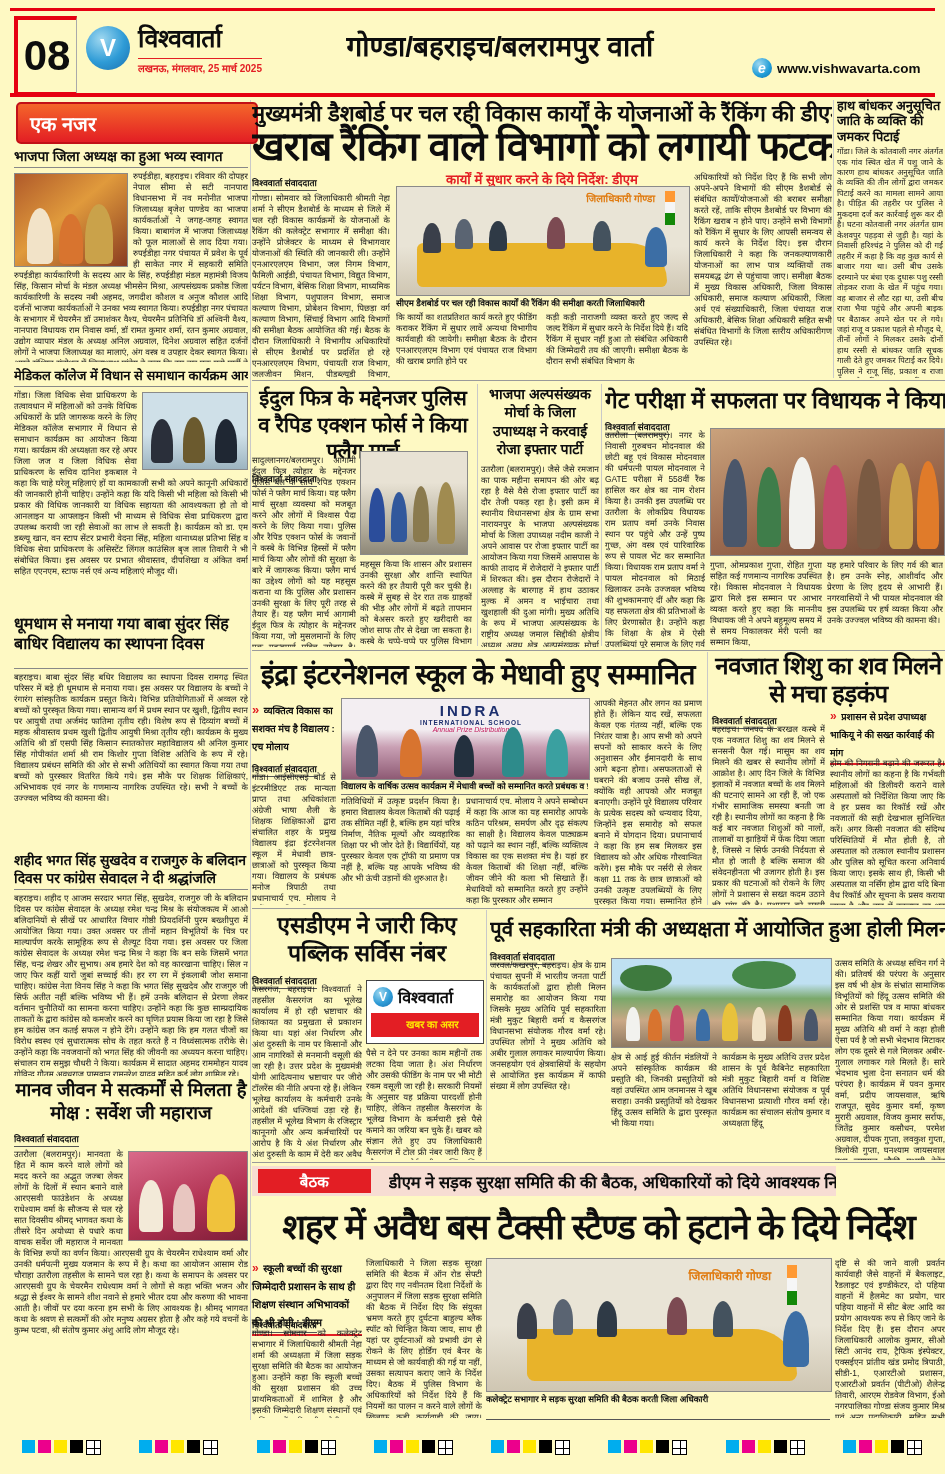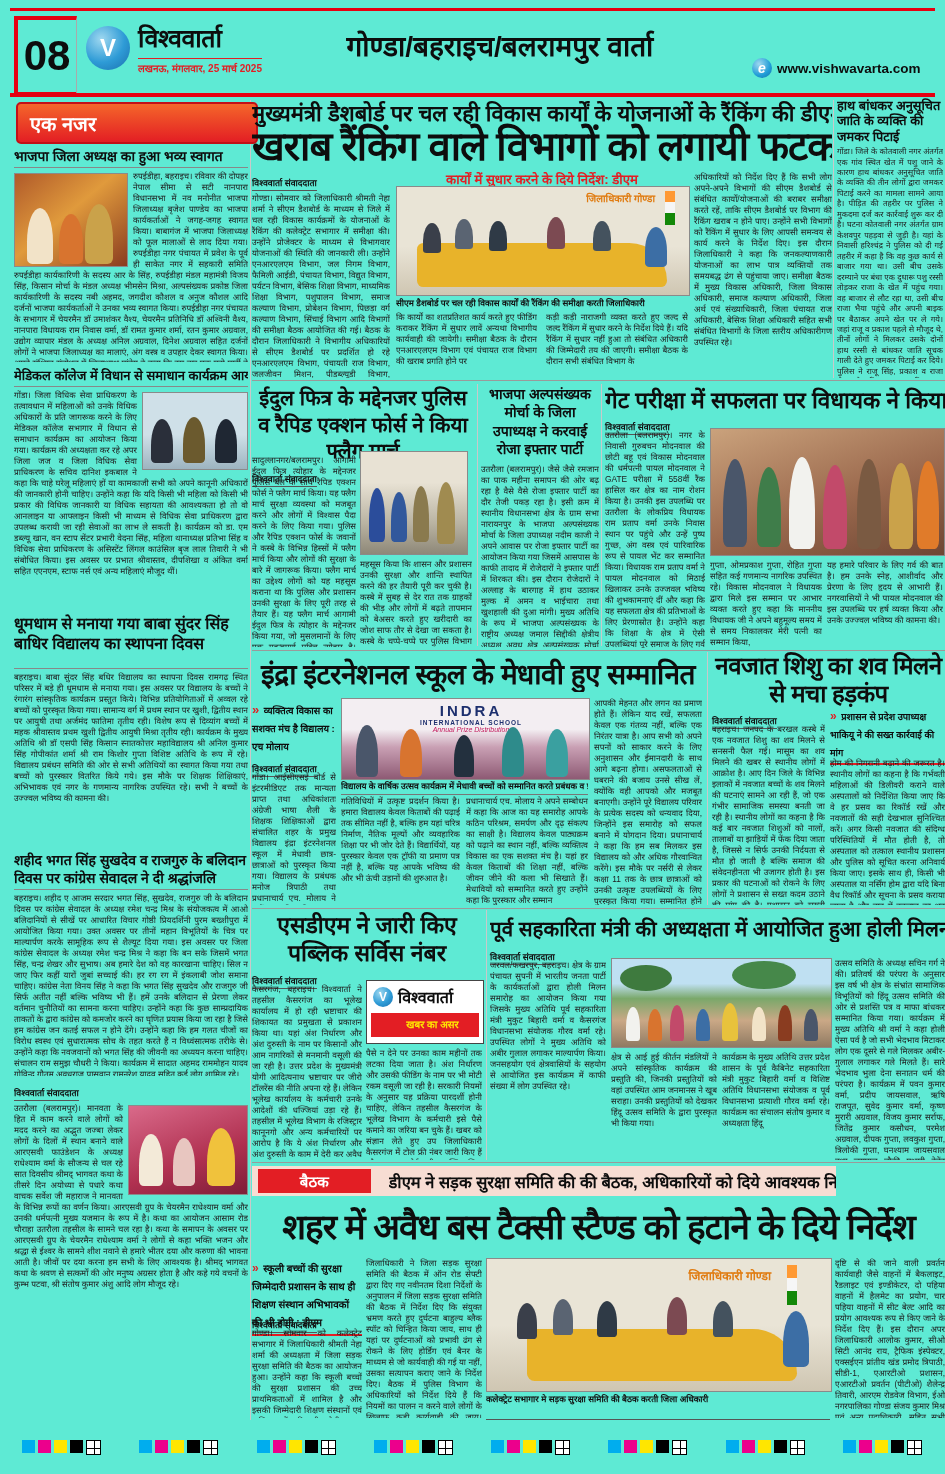--- a/index.html
+++ b/index.html
@@ -1,16 +1,16 @@
 <!DOCTYPE html>
 <html><head>
 <meta charset="utf-8">
 <style>
   html,body{margin:0;padding:0;background:#ffffff;}
-  #page{position:relative;width:945px;height:1474px;background:#5eead4;overflow:hidden;
+  #page{position:relative;width:945px;height:1474px;background:#fef9c3;overflow:hidden;
         font-family:"Liberation Sans",sans-serif;color:#111;}
   .abs{position:absolute;}
   .redline{background:#e60012;}
   .vrule{background:#c9c9c9;width:1px;}
   .hrule{background:#9a9a9a;height:1px;}
   .hb{font-weight:bold;color:#0d0d0d;}
   .jtxt{font-size:8.4px;line-height:1.31;text-align:justify;color:#1d1d1d;overflow:hidden;}
   .byl{font-size:8.8px;font-weight:bold;color:#111;border-bottom:1px solid #555;display:inline-block;padding-bottom:1px;margin-bottom:2px;}
   .cap{font-size:8.6px;font-weight:bold;color:#111;overflow:hidden;white-space:nowrap;}
   .redq{color:#e31e24;font-weight:bold;}
@@ -99,20 +99,21 @@
       <div class="hb" style="font-size:16px;line-height:1.25;border-bottom:1px solid #888;padding-bottom:14px;">धूमधाम से मनाया गया बाबा सुंदर सिंह बाधिर विद्यालय का स्थापना दिवस</div>
       <div class="jtxt" style="margin-top:3px;height:196px;">बहराइच। बाबा सुंदर सिंह बधिर विद्यालय का स्थापना दिवस रामगढ़ स्थित परिसर में बड़े ही धूमधाम से मनाया गया। इस अवसर पर विद्यालय के बच्चों ने रंगारंग सांस्कृतिक कार्यक्रम प्रस्तुत किये। विभिन्न प्रतियोगिताओं में अव्वल रहे बच्चों को पुरस्कृत किया गया। सामान्य वर्ग में प्रथम स्थान पर खुशी, द्वितीय स्थान पर आयुषी तथा अर्जमंद फातिमा तृतीय रही। विशेष रूप से दिव्यांग बच्चों में महक श्रीवास्तव प्रथम खुशी द्वितीय आयुषी मिश्रा तृतीय रही। कार्यक्रम के मुख्य अतिथि श्री डॉ एसपी सिंह किसान स्नातकोत्तर महाविद्यालय श्री अनिल कुमार सिंह गोपीकांत शर्मा श्री राम किशोर गुप्ता विशिष्ट अतिथि के रूप में रहे। विद्यालय प्रबंधन समिति की ओर से सभी अतिथियों का स्वागत किया गया तथा बच्चों को पुरस्कार वितरित किये गये। इस मौके पर शिक्षक शिक्षिकाएं, अभिभावक एवं नगर के गणमान्य नागरिक उपस्थित रहे। सभी ने बच्चों के उज्ज्वल भविष्य की कामना की।</div>
     </div>
 
     <div class="abs" style="left:0;top:752px;width:234px;height:224px;overflow:hidden;">
       <div class="hb" style="font-size:14px;line-height:1.25;border-bottom:1px solid #888;padding-bottom:2px;">शहीद भगत सिंह सुखदेव व राजगुरु के बलिदान दिवस पर कांग्रेस सेवादल ने दी श्रद्धांजलि</div>
       <div class="jtxt" style="margin-top:3px;height:186px;">बहराइच। शहीद ए आजम सरदार भगत सिंह, सुखदेव, राजगुरु जी के बलिदान दिवस पर कांग्रेस सेवादल के अध्यक्ष रमेश चन्द्र मिश्र के संयोजकत्व में आओ बलिदानियों से सीखें पर आधारित विचार गोष्ठी प्रियदर्शिनी पुरम बख्शीपुरा में आयोजित किया गया। उक्त अवसर पर तीनों महान विभूतियों के चित्र पर माल्यार्पण करके सामूहिक रूप से शैल्यूट दिया गया। इस अवसर पर जिला कांग्रेस सेवादल के अध्यक्ष रमेश चन्द्र मिश्र ने कहा कि बन सके जिसमें भगत सिंह, चन्द्र शेखर और सुभाष। अब हमारे देश को वह कारखाना चाहिए। सिल न जाए फिर कहीं यारों जुबां सच्चाई की। हर रग रग में इंकलाबी जोश समाना चाहिए। कांग्रेस नेता विनय सिंह ने कहा कि भगत सिंह सुखदेव और राजगुरु जी सिर्फ अतीत नहीं बल्कि भविष्य भी हैं। हमें उनके बलिदान से प्रेरणा लेकर वर्तमान चुनौतियों का सामना करना चाहिए। उन्होंने कहा कि कुछ साम्प्रदायिक ताकतों के द्वारा कांग्रेस को कमजोर करने का घृणित प्रयास किया जा रहा है जिसे हम कांग्रेस जन कतई सफल न होने देंगे। उन्होंने कहा कि हम गलत चीजों का विरोध स्वस्थ एवं सुधारात्मक सोच के तहत करते हैं न विध्वंसात्मक तरीके से। उन्होंने कहा कि नवजवानों को भगत सिंह की जीवनी का अध्ययन करना चाहिए। संचालन राम समुझ चौधरी ने किया। कार्यक्रम में सादात अहमद राममोहन यादव गोविन्द गौतम अवधराज पासवान रामनरेश यादव सहित कई लोग शामिल रहे।</div>
     </div>
 
     <div class="abs" style="left:0;top:978px;width:234px;height:342px;overflow:hidden;">
+      <div class="hb head-center" style="font-size:18.5px;line-height:1.25;">मानव जीवन मे सत्कर्मों से मिलता है मोक्ष : सर्वेश जी महाराज</div>
       <div style="margin-top:4px;"><span class="byl">विश्ववार्ता संवाददाता</span></div>
       <div class="jtxt" style="height:268px;">
         <span class="photo" style="position:relative;float:right;width:118px;height:88px;margin:2px 0 3px 5px;display:block;background:linear-gradient(160deg,#d96a8a,#b03050 60%,#7d1e38);">
           <i class="person" style="left:10px;top:28px;width:24px;height:52px;background:#f3ead8;"></i>
           <i class="person" style="left:44px;top:32px;width:22px;height:48px;background:#e8c6c0;"></i>
           <i class="person" style="left:78px;top:22px;width:28px;height:58px;background:#f0c23c;"></i>
         </span>
         <span>उतरौला (बलरामपुर)। मानवता के हित में काम करने वाले लोगों को मदद करने का अद्भुत जज्बा लेकर लोगों के दिलों में स्थान बनाने वाले आरएसवी फाउंडेशन के अध्यक्ष राधेश्याम वर्मा के सौजन्य से चल रहे सात दिवसीय श्रीमद् भागवत कथा के तीसरे दिन अयोध्या से पधारे कथा वाचक सर्वेश जी महाराज ने मानवता के विभिन्न रूपों का वर्णन किया। आरएसवी ग्रुप के चेयरमैन राधेश्याम वर्मा और उनकी धर्मपत्नी मुख्य यजमान के रूप में है। कथा का आयोजन आसाम रोड चौराहा उतरौला तहसील के सामने चल रहा है। कथा के समापन के अवसर पर आरएसवी ग्रुप के चेयरमैन राधेश्याम वर्मा ने लोगों से कहा भक्ति भजन और श्रद्धा से ईश्वर के सामने शीश नवाने से हमारे भीतर दया और करुणा की भावना आती है। जीवों पर दया करना हम सभी के लिए आवश्यक है। श्रीमद् भागवत कथा के श्रवण से सत्कर्मों की ओर मनुष्य अग्रसर होता है और कहे गये वचनों के कुम्भ पटवा, श्री संतोष कुमार अंशु आदि लोग मौजूद रहे।</span>
       </div>
     </div>

